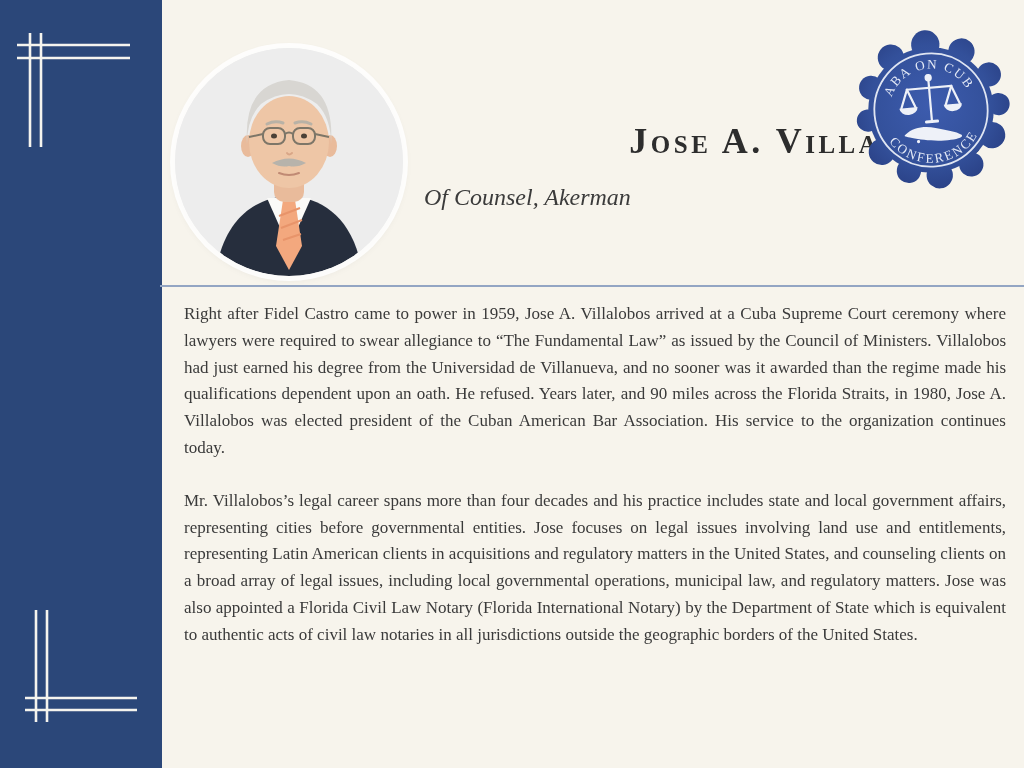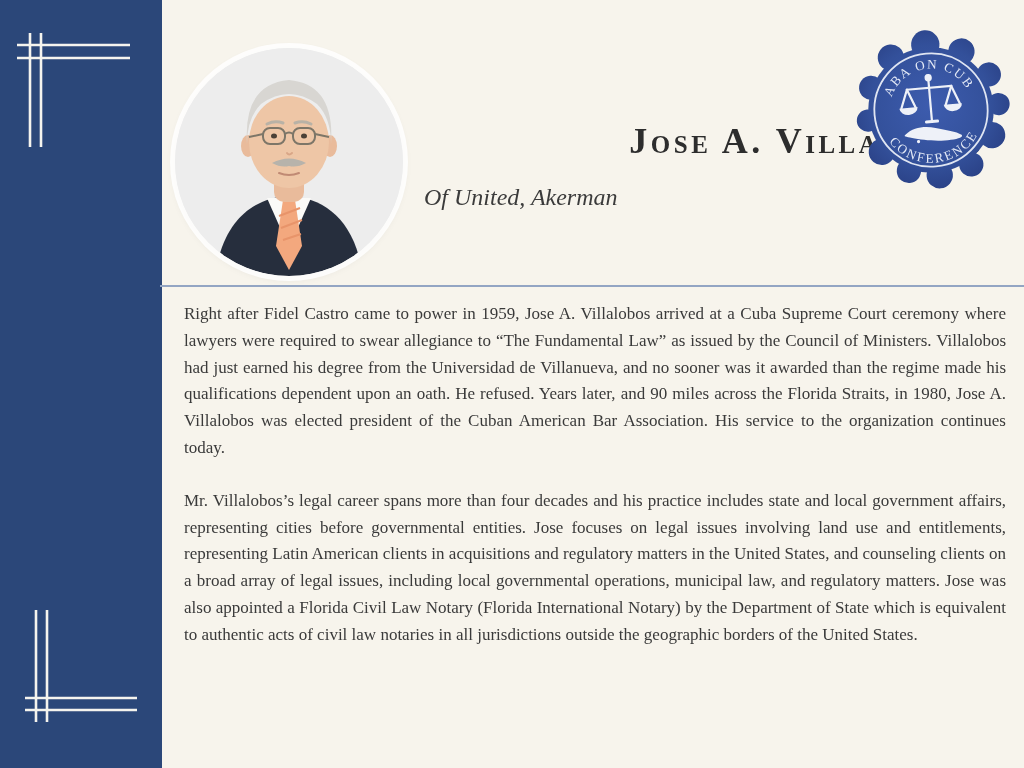--- a/index.html
+++ b/index.html
@@ -101,21 +101,21 @@
         <path d="M112,105 Q114,108 117,105" stroke="#d9a687" stroke-width="2" fill="none" stroke-linecap="round"></path>
 
         <path d="M97,115 Q114,106 131,115 Q122,120 114,118 Q106,120 97,115 Z" fill="#b7b3ab"></path>
 
         <path d="M104,125 Q114,129 124,125" stroke="#c08a74" stroke-width="2" fill="none" stroke-linecap="round"></path>
       </g>
     </svg>
   </div>
 
   <h1 class="name">Jose A. Villalobos</h1>
-  <div class="role">Of United, Akerman</div>
+  <div class="role">Of Counsel, Akerman</div>
 
   <svg class="seal" viewBox="0 0 170 170">
     <defs>
       <radialGradient id="sealGrad" gradientUnits="userSpaceOnUse" cx="85" cy="80" r="85">
         <stop offset="0%" stop-color="#3d5cae"></stop>
         <stop offset="70%" stop-color="#33509a"></stop>
         <stop offset="100%" stop-color="#2a4186"></stop>
       </radialGradient>
       <path id="arcTop" d="M 46.5,71 A 41,41 0 0 1 123.5,71"></path>
       <path id="arcBottom" d="M 36.1,102.8 A 52,52 0 0 0 133.9,102.8"></path>

